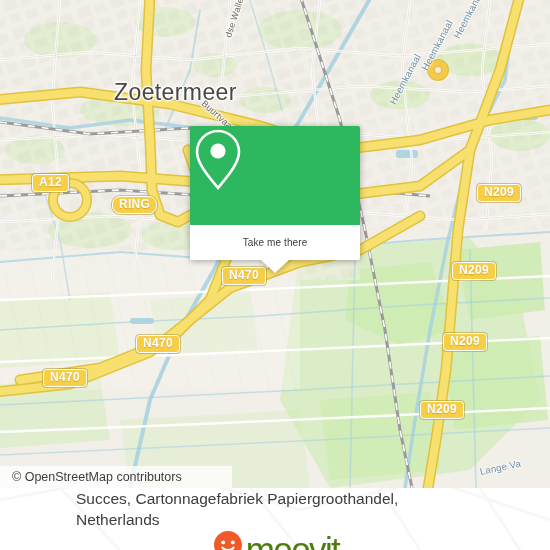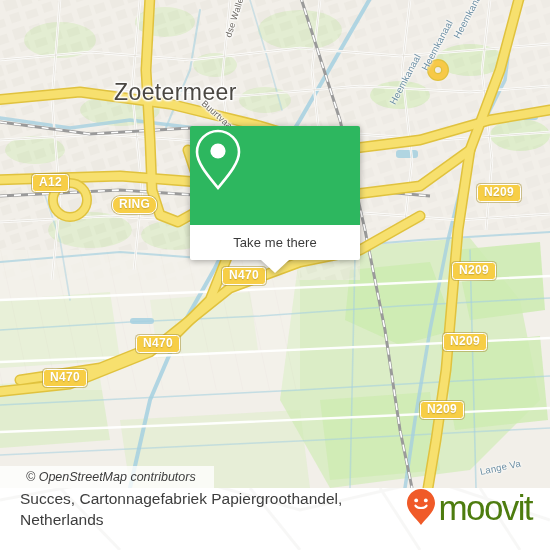--- a/index.html
+++ b/index.html
@@ -22,43 +22,43 @@
   .street-lbl{font-size:9px;color:#6a665f;letter-spacing:.2px;}
 
   
   .shield{position:absolute;background:#f7ce46;border:1.6px solid #fff;
           border-radius:3.5px;color:#fff;font-size:12px;font-weight:bold;
           padding:1px 6px 2px 6px;line-height:13px;letter-spacing:.3px;
           box-shadow:0 0 0 1px rgba(170,150,60,.55);
           text-shadow:0 1px 1px rgba(120,100,30,.35);}
 
   
-  #attrib{position:absolute;left:0;top:466px;width:214px;height:22px;
+  #attrib{position:absolute;left:0;top:466px;width:232px;height:22px;
           background:rgba(255,255,255,.78);
-          font-size:12.5px;color:#3c3c3c;line-height:22px;padding-left:26px;
-          box-sizing:border-box;font-style:italic;}
+          font-size:12.5px;color:#3c3c3c;line-height:22px;padding-left:12px;
+          box-sizing:border-box;}
 
   
   #callout{position:absolute;left:190px;top:126px;width:170px;
            filter:drop-shadow(0 1px 3px rgba(0,0,0,.33));}
   #callout-green{height:99px;border-radius:2px 2px 0 0;
                  display:flex;align-items:center;justify-content:center;}
   #callout-bar{height:35px;background:#fff;border-radius:0 0 2px 2px;
                display:flex;align-items:center;justify-content:center;}
-  #callout-bar span{font-size:13px;color:#3b3b3b;letter-spacing:.1px;}
+  #callout-bar span{font-size:10px;color:#3b3b3b;letter-spacing:.1px;}
   #callout-tail{width:0;height:0;margin:0 auto;
                 border-left:14px solid transparent;border-right:14px solid transparent;
                 border-top:13px solid #fff;}
 
   
   #footer{position:absolute;left:0;top:488px;width:550px;height:62px;
           background:#fff;overflow:hidden;}
   #footer-wm{position:absolute;left:0;top:-488px;width:550px;height:550px;opacity:.10;}
-  #footer-inner{position:relative;height:62px;display:flex;align-items:flex-start;
-                justify-content:space-between;padding:0 18px 0 20px;box-sizing:border-box;}
+  #footer-inner{position:relative;height:62px;display:flex;align-items:center;
+                justify-content:space-between;padding:0 18px 0 20px;box-sizing:border-box;flex-direction:column;}
   #place-name{font-size:15.5px;color:#3d3d3d;line-height:21px;max-width:400px;}
   #brand{display:flex;align-items:center;gap:2px;}
   #brand-word{font-size:35px;color:#4d7c0f;letter-spacing:-1.6px;line-height:35px;
               font-weight:400;margin-left:1px;}
   #topline{position:absolute;left:0;top:488px;width:550px;height:1px;background:#e3e3e3;}
 </style>
 </head>
 <body>
 
 <div id="app">

